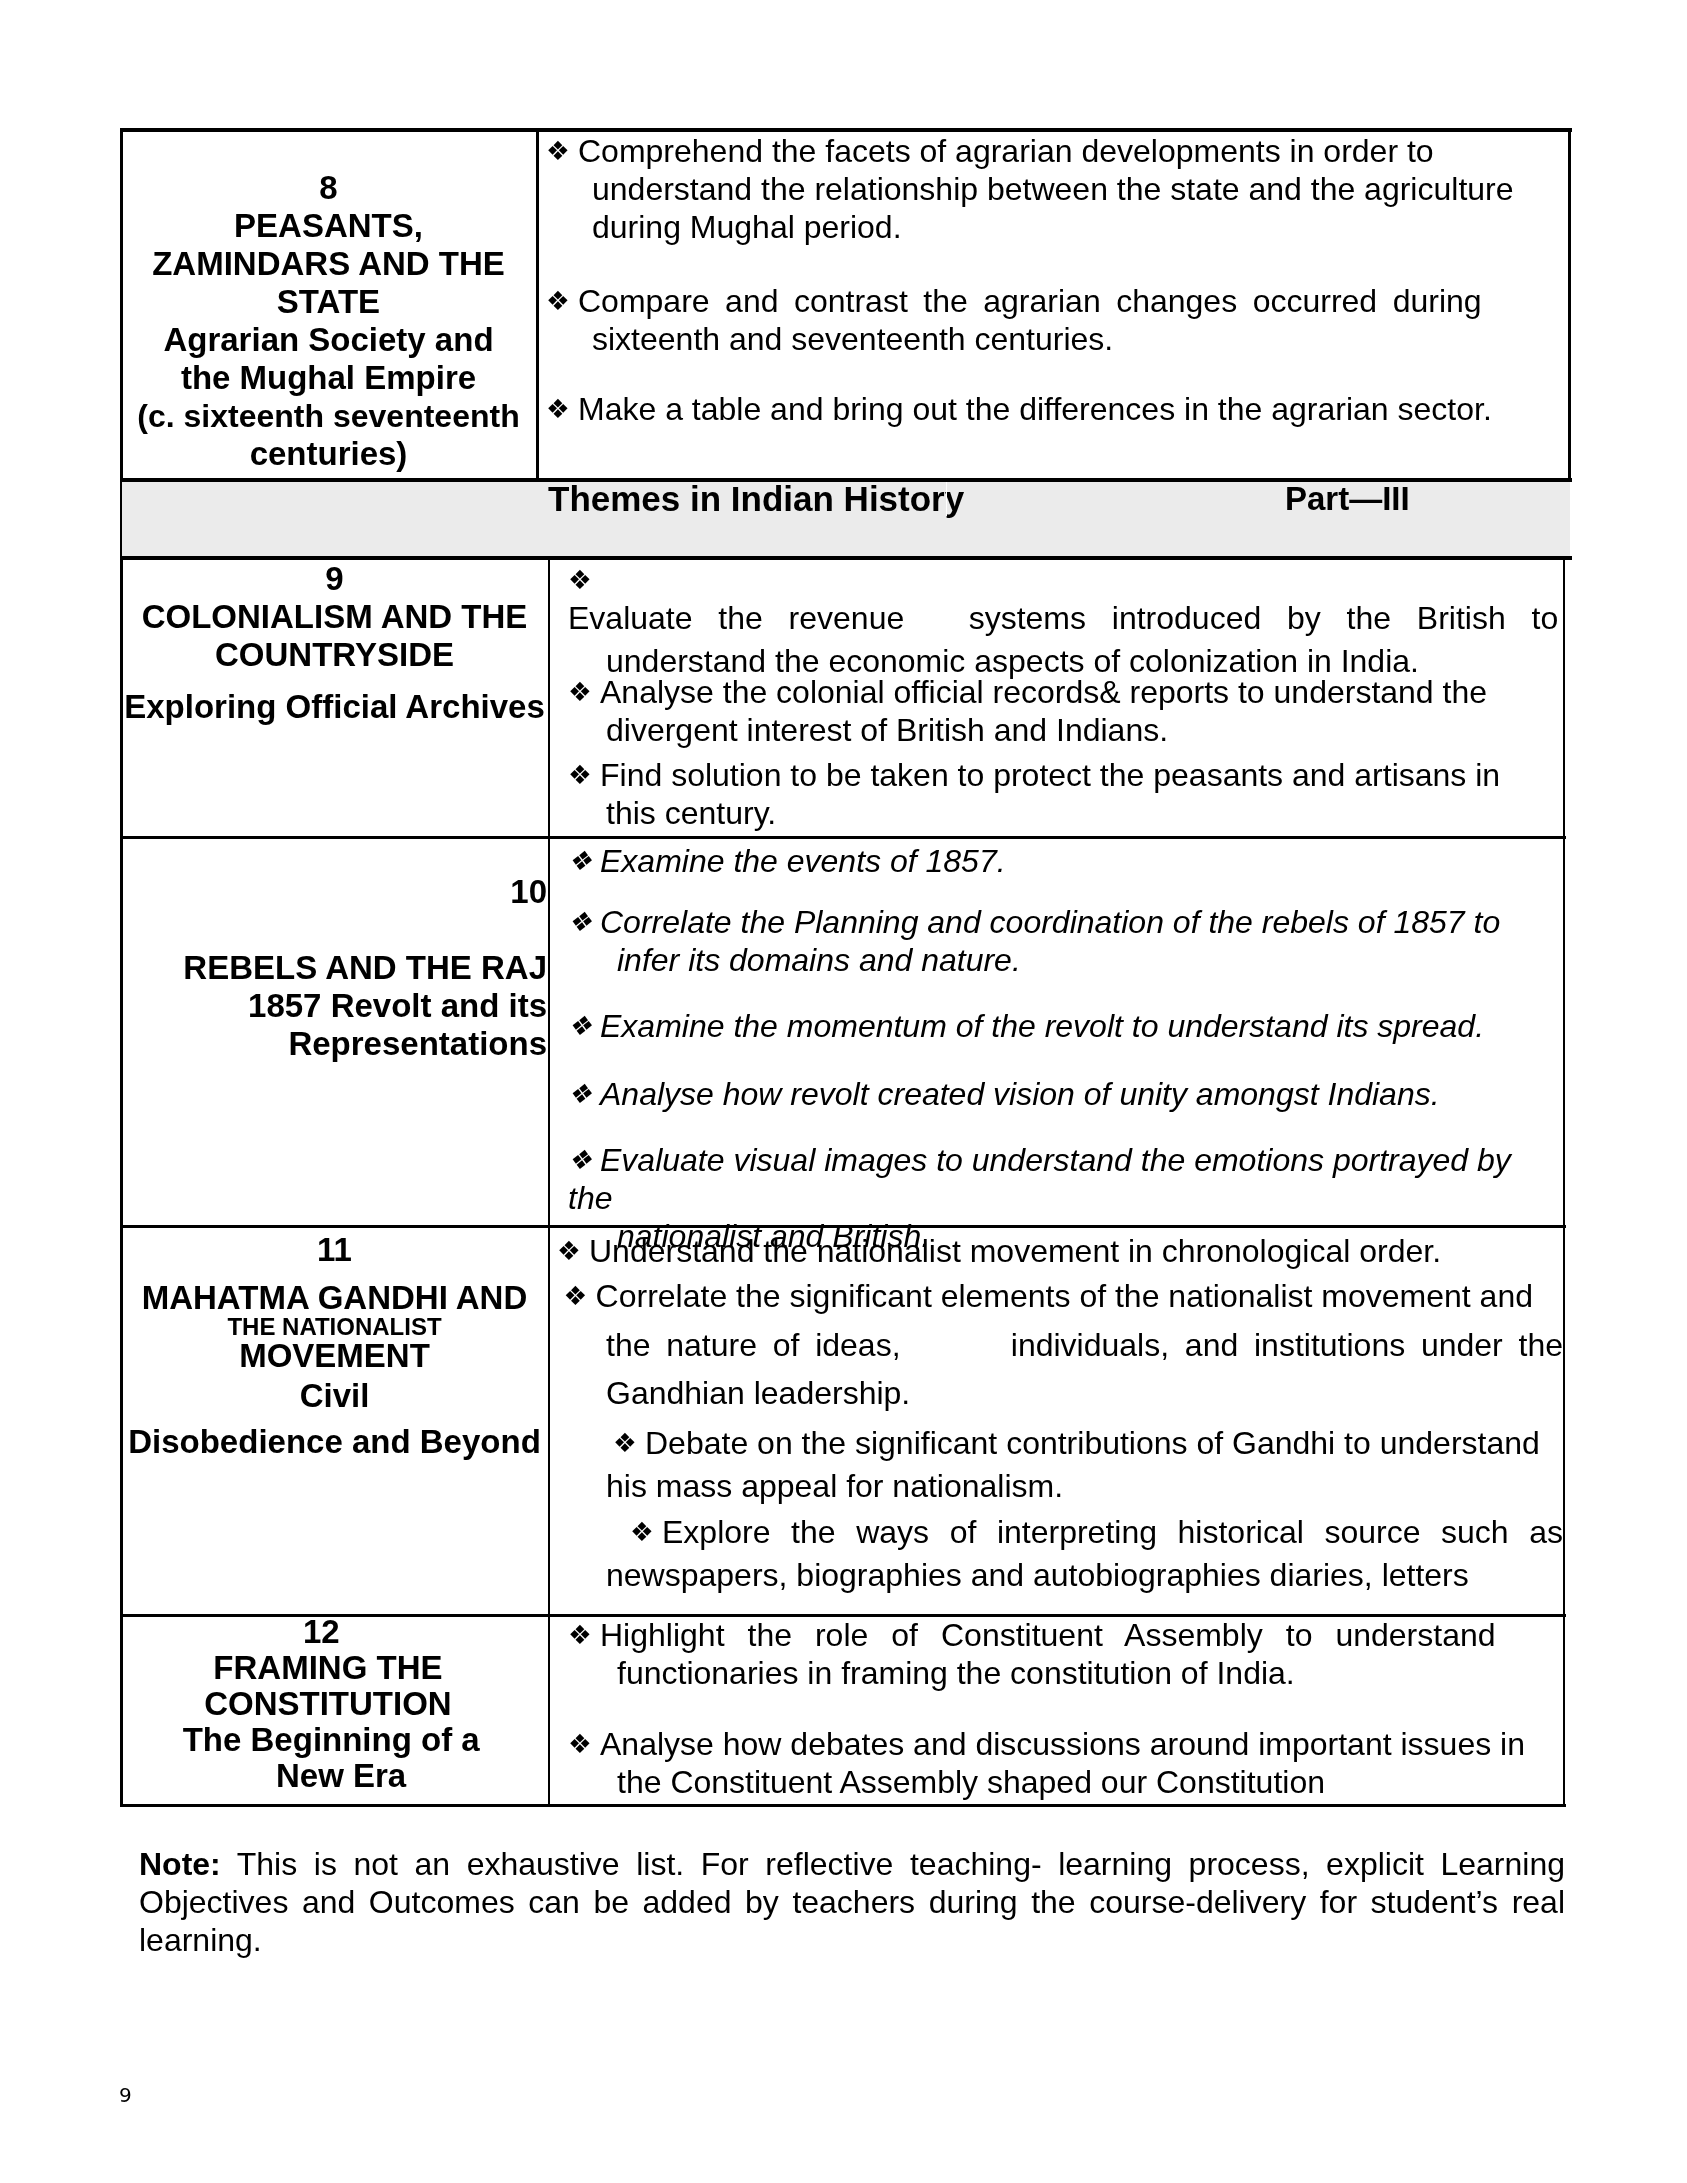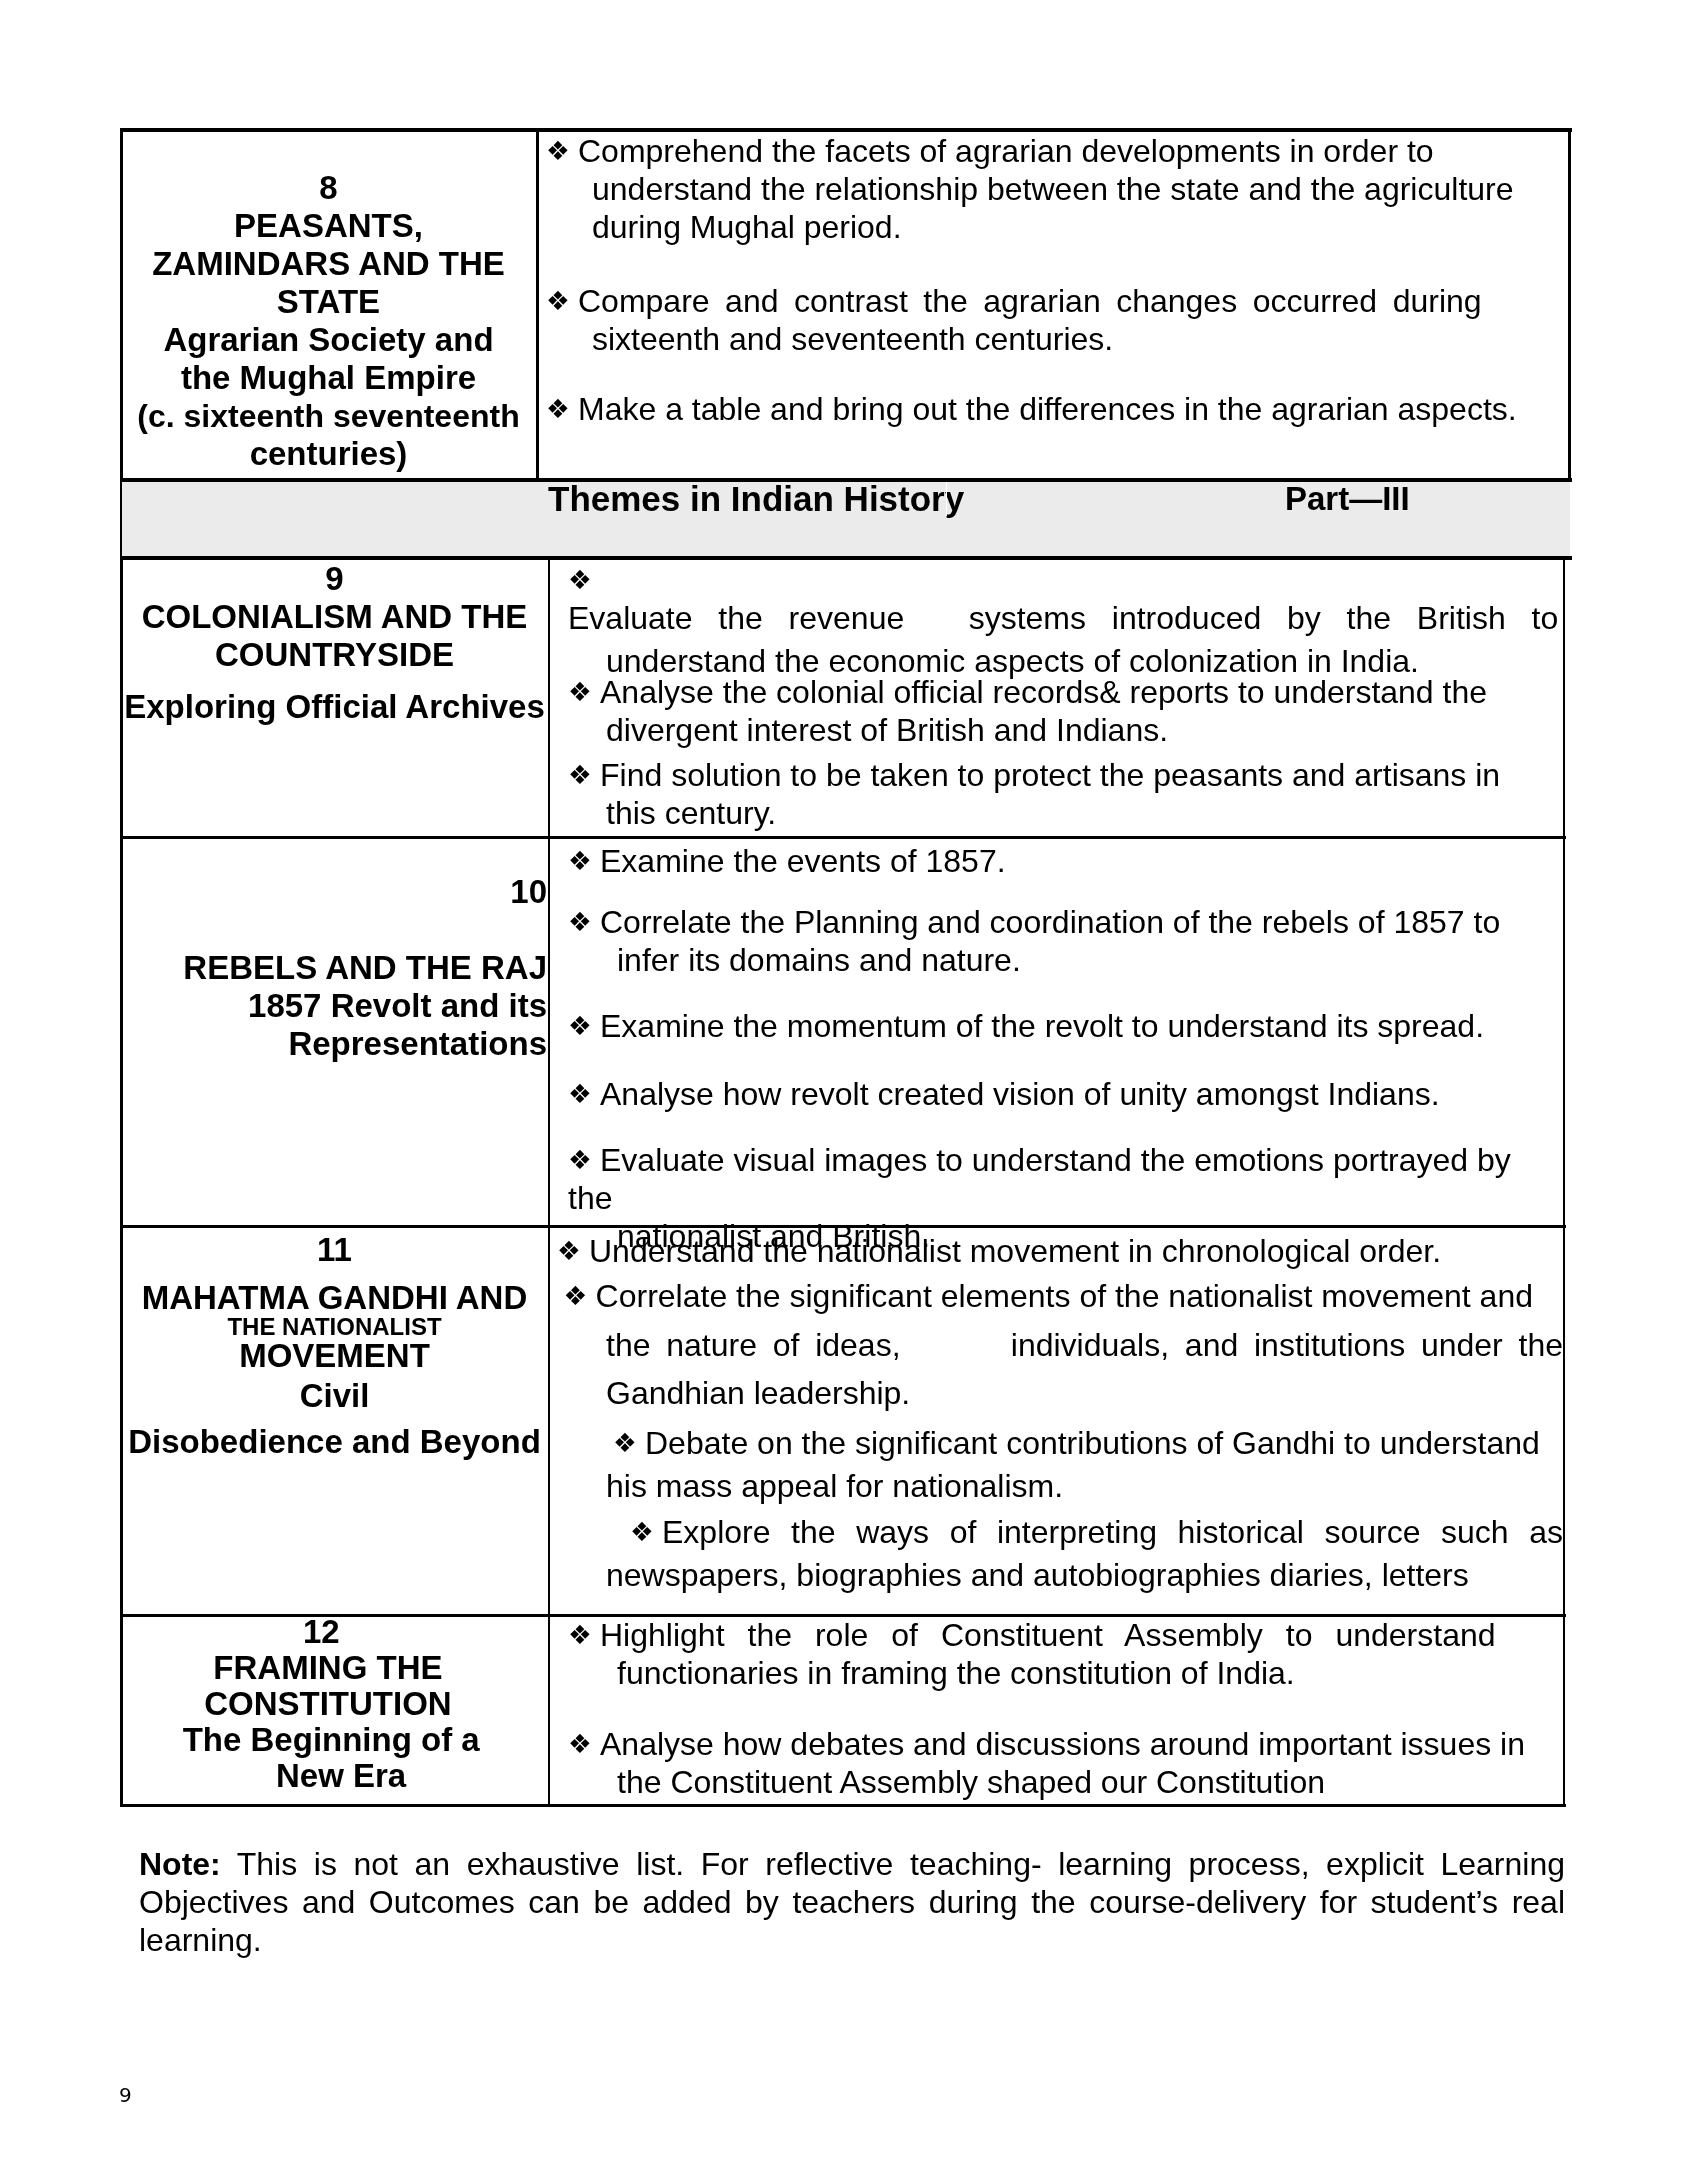--- a/index.html
+++ b/index.html
@@ -49,21 +49,21 @@
   <div class="bullet" style="top:0;">
     <span class="b">❖</span><span class="t">Comprehend the facets of agrarian  developments in order to</span>
     <div style="padding-left:46px;">understand the relationship between the state and the agriculture</div>
     <div style="padding-left:46px;">during Mughal period.</div>
   </div>
   <div class="bullet" style="top:150px;">
     <span class="b">❖</span><span class="t" style="word-spacing:6.6px;">Compare  and  contrast  the  agrarian  changes  occurred  during</span>
     <div style="padding-left:46px;">sixteenth and seventeenth centuries.</div>
   </div>
   <div class="bullet" style="top:258px;">
-    <span class="b">❖</span><span class="t">Make a table and bring out the differences in the agrarian aspects.</span>
+    <span class="b">❖</span><span class="t">Make a table and bring out the differences in the agrarian sector.</span>
   </div>
 </div>
 
 <div class="abs" style="left:548px;top:479px;font-size:35px;line-height:40px;font-weight:bold;">Themes in Indian History</div>
 <div class="abs" style="left:946px;top:482px;width:1.3px;height:34px;background:#ffffff;"></div>
 <div class="abs" style="left:1285px;top:479px;font-size:33px;line-height:40px;font-weight:bold;">Part—III</div>
 
 <div class="cell left" style="left:122px;top:560px;width:425px;">
   <div>9</div>
   <div>COLONIALISM AND THE</div>
@@ -85,21 +85,21 @@
   </div>
 </div>
 
 <div class="cell left" style="left:122px;top:873px;width:425px;text-align:right;">
   <div style="padding-left:53px;">10</div>
   <div style="height:38px;"></div>
   <div style="margin-left:-40px;">REBELS AND THE RAJ</div>
   <div style="margin-left:-33px;">1857 Revolt and its</div>
   <div style="margin-left:-33px;">Representations</div>
 </div>
-<div class="cell right" style="left:568px;top:842px;width:992px;height:382px;">
+<div class="cell right" style="left:568px;top:842px;width:992px;height:382px;font-style:italic;">
   <div class="bullet" style="top:0;">
     <span class="b">❖</span><span class="t">Examine the events of 1857.</span>
   </div>
   <div class="bullet" style="top:61px;">
     <span class="b">❖</span><span class="t">Correlate the Planning and coordination of the rebels of 1857 to</span>
     <div style="padding-left:49px;">infer its domains and nature.</div>
   </div>
   <div class="bullet" style="top:165px;">
     <span class="b">❖</span><span class="t">Examine the momentum of the revolt to understand its spread.</span>
   </div>

